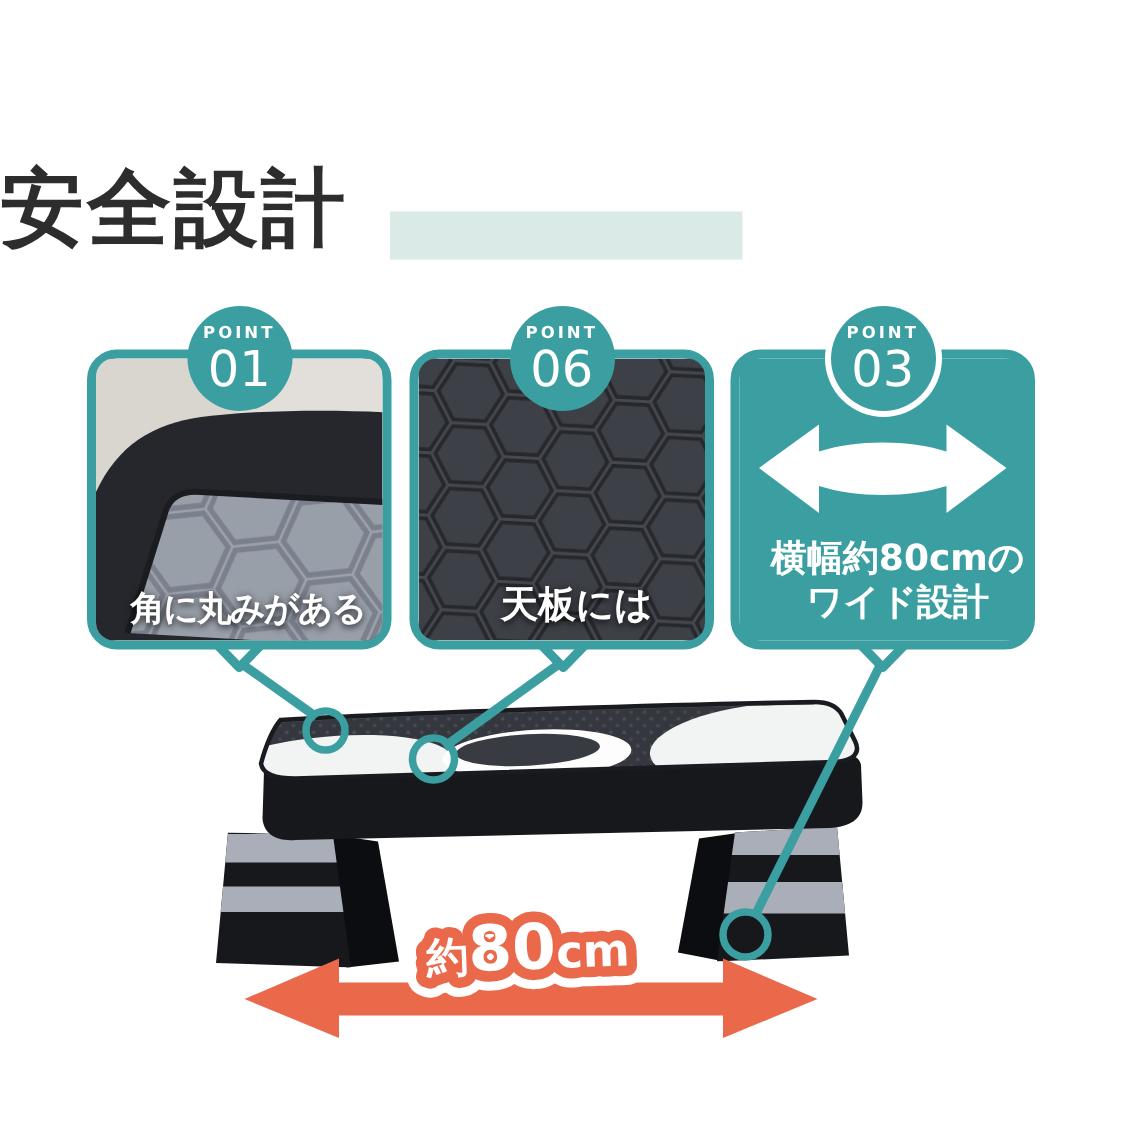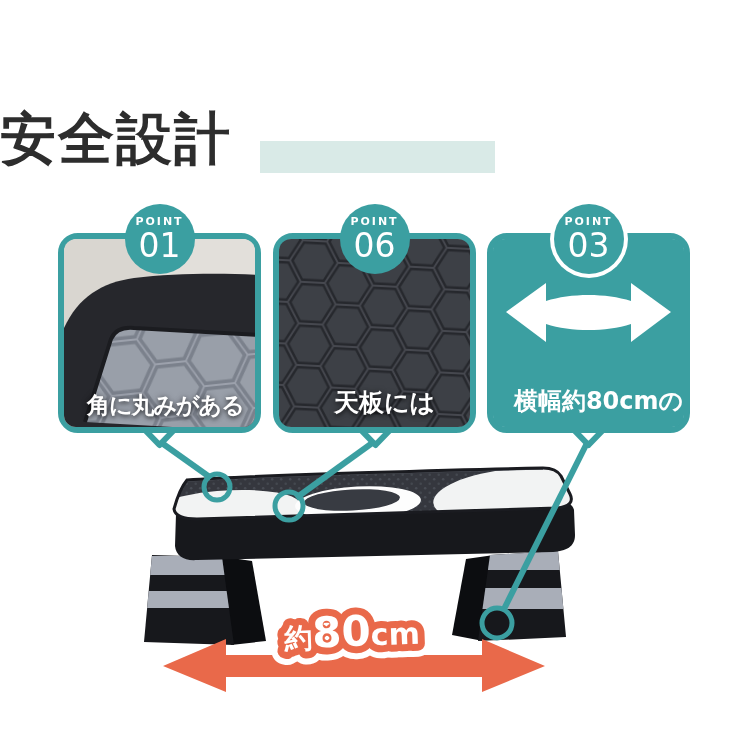--- a/index.html
+++ b/index.html
@@ -194,16 +194,17 @@
     <div class="badge ringed">
       <span class="badge-label">POINT</span>
       <span class="badge-num">03</span>
     </div>
     <div class="photo"></div>
     <svg class="wide-arrow" width="171" height="72" viewBox="0 0 171 72">
       <path d="M3,31 L43,2 L43,20 C68,12 103,12 128,20 L128,2 L168,31 L128,61 L128,43 C103,51 68,51 43,43 L43,61 Z" fill="#fff"></path>
     </svg>
     <div class="caption caption-mid">
       <div>横幅約80cmの</div>
+      <div>ワイド設計</div>
     </div>
   </div>
 
 </div>
 
 </body></html>

